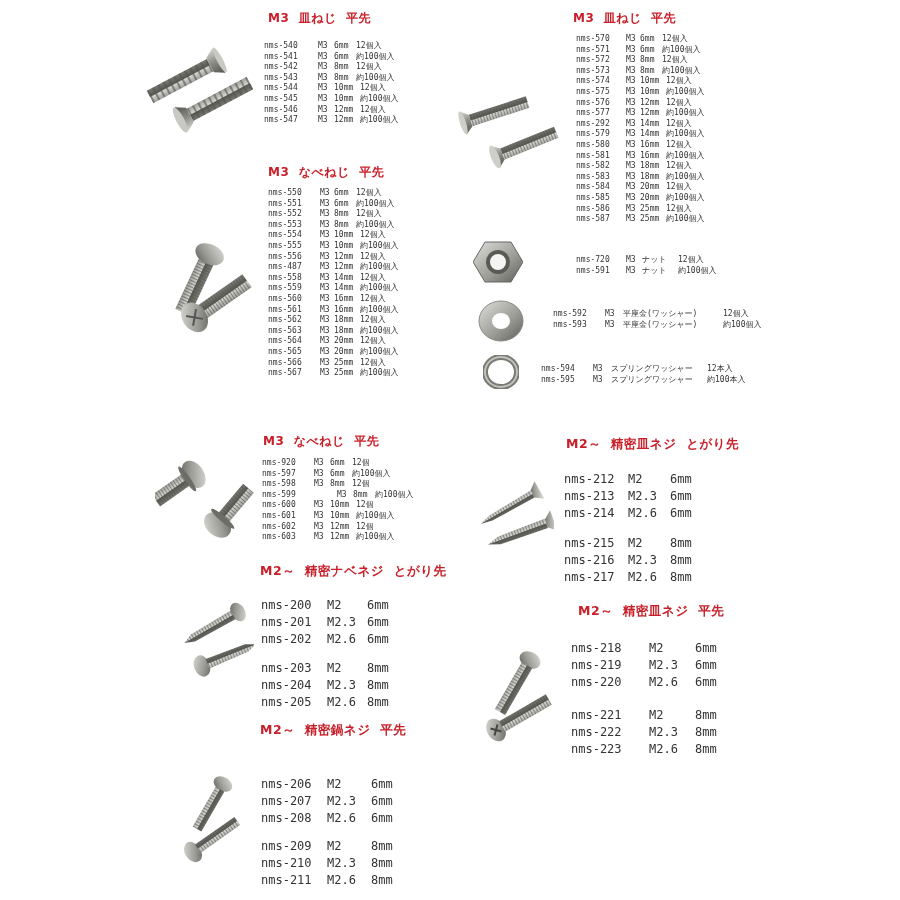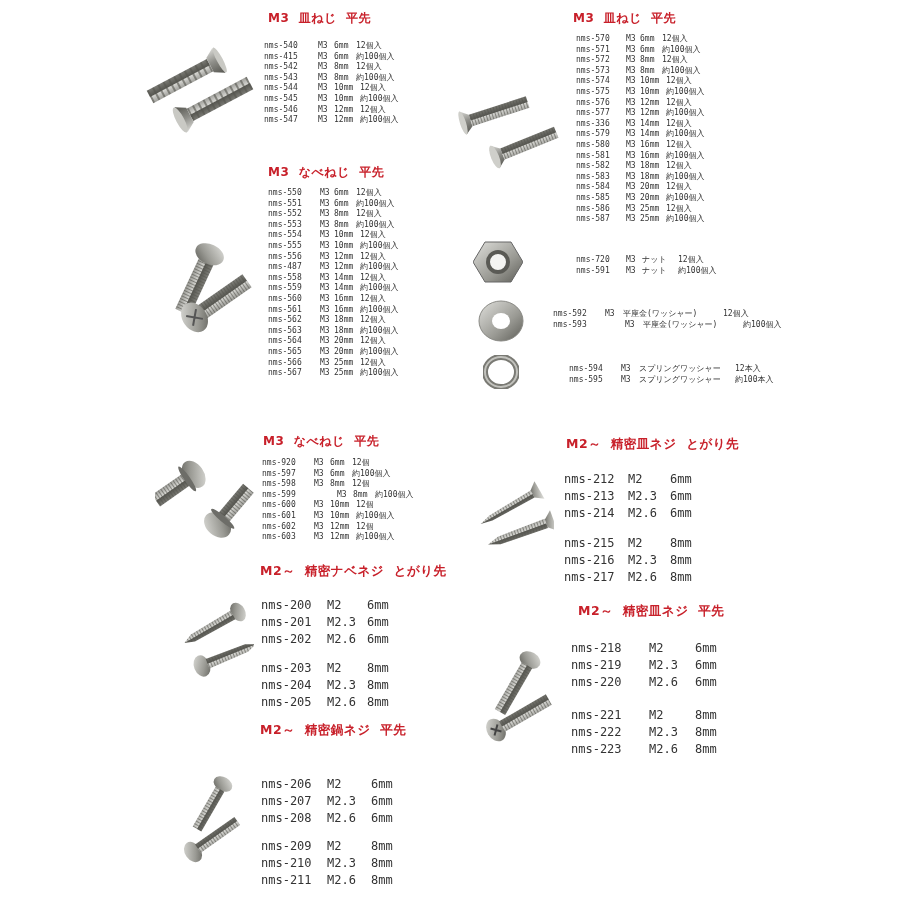--- a/index.html
+++ b/index.html
@@ -50,21 +50,21 @@
     <g transform="translate(110,58) rotate(152)">
       <rect x="0" y="-7" width="68" height="14" fill="url(#thread)"></rect>
       <path d="M68 -8 L78 -14 L78 14 L68 8 Z" fill="url(#metal)"></path>
       <ellipse cx="79" cy="0" rx="4" ry="14" fill="#c9c9c4"></ellipse>
     </g>
   </svg>
 </div>
 <div class="title" style="left:268px;top:10px;">M3  皿ねじ  平先</div>
 <div class="tbl small" style="left:264px;top:41px;">
   <div class="row"><span style="width:54px">nms-540</span><span style="width:16px">M3</span><span style="width:22px">6mm</span><span>12個入</span></div>
-  <div class="row"><span style="width:54px">nms-415</span><span style="width:16px">M3</span><span style="width:22px">6mm</span><span>約100個入</span></div>
+  <div class="row"><span style="width:54px">nms-541</span><span style="width:16px">M3</span><span style="width:22px">6mm</span><span>約100個入</span></div>
   <div class="row"><span style="width:54px">nms-542</span><span style="width:16px">M3</span><span style="width:22px">8mm</span><span>12個入</span></div>
   <div class="row"><span style="width:54px">nms-543</span><span style="width:16px">M3</span><span style="width:22px">8mm</span><span>約100個入</span></div>
   <div class="row"><span style="width:54px">nms-544</span><span style="width:16px">M3</span><span style="width:26px">10mm</span><span>12個入</span></div>
   <div class="row"><span style="width:54px">nms-545</span><span style="width:16px">M3</span><span style="width:26px">10mm</span><span>約100個入</span></div>
   <div class="row"><span style="width:54px">nms-546</span><span style="width:16px">M3</span><span style="width:26px">12mm</span><span>12個入</span></div>
   <div class="row"><span style="width:54px">nms-547</span><span style="width:16px">M3</span><span style="width:26px">12mm</span><span>約100個入</span></div>
 </div>
 
 <div class="art" style="left:455px;top:95px;width:110px;height:80px;">
   <svg width="110" height="80" viewBox="0 0 110 80">
@@ -83,21 +83,21 @@
 <div class="title" style="left:573px;top:10px;">M3  皿ねじ  平先</div>
 <div class="tbl small" style="left:576px;top:34px;">
   <div class="row"><span style="width:50px">nms-570</span><span style="width:14px">M3</span><span style="width:22px">6mm</span><span>12個入</span></div>
   <div class="row"><span style="width:50px">nms-571</span><span style="width:14px">M3</span><span style="width:22px">6mm</span><span>約100個入</span></div>
   <div class="row"><span style="width:50px">nms-572</span><span style="width:14px">M3</span><span style="width:22px">8mm</span><span>12個入</span></div>
   <div class="row"><span style="width:50px">nms-573</span><span style="width:14px">M3</span><span style="width:22px">8mm</span><span>約100個入</span></div>
   <div class="row"><span style="width:50px">nms-574</span><span style="width:14px">M3</span><span style="width:26px">10mm</span><span>12個入</span></div>
   <div class="row"><span style="width:50px">nms-575</span><span style="width:14px">M3</span><span style="width:26px">10mm</span><span>約100個入</span></div>
   <div class="row"><span style="width:50px">nms-576</span><span style="width:14px">M3</span><span style="width:26px">12mm</span><span>12個入</span></div>
   <div class="row"><span style="width:50px">nms-577</span><span style="width:14px">M3</span><span style="width:26px">12mm</span><span>約100個入</span></div>
-  <div class="row"><span style="width:50px">nms-336</span><span style="width:14px">M3</span><span style="width:26px">14mm</span><span>12個入</span></div>
+  <div class="row"><span style="width:50px">nms-292</span><span style="width:14px">M3</span><span style="width:26px">14mm</span><span>12個入</span></div>
   <div class="row"><span style="width:50px">nms-579</span><span style="width:14px">M3</span><span style="width:26px">14mm</span><span>約100個入</span></div>
   <div class="row"><span style="width:50px">nms-580</span><span style="width:14px">M3</span><span style="width:26px">16mm</span><span>12個入</span></div>
   <div class="row"><span style="width:50px">nms-581</span><span style="width:14px">M3</span><span style="width:26px">16mm</span><span>約100個入</span></div>
   <div class="row"><span style="width:50px">nms-582</span><span style="width:14px">M3</span><span style="width:26px">18mm</span><span>12個入</span></div>
   <div class="row"><span style="width:50px">nms-583</span><span style="width:14px">M3</span><span style="width:26px">18mm</span><span>約100個入</span></div>
   <div class="row"><span style="width:50px">nms-584</span><span style="width:14px">M3</span><span style="width:26px">20mm</span><span>12個入</span></div>
   <div class="row"><span style="width:50px">nms-585</span><span style="width:14px">M3</span><span style="width:26px">20mm</span><span>約100個入</span></div>
   <div class="row"><span style="width:50px">nms-586</span><span style="width:14px">M3</span><span style="width:26px">25mm</span><span>12個入</span></div>
   <div class="row"><span style="width:50px">nms-587</span><span style="width:14px">M3</span><span style="width:26px">25mm</span><span>約100個入</span></div>
 </div>
@@ -149,30 +149,30 @@
 </div>
 
 <div class="art" style="left:478px;top:300px;width:46px;height:42px;">
   <svg width="46" height="42" viewBox="0 0 46 42">
     <ellipse cx="23" cy="21" rx="22" ry="20" fill="url(#metal2)" stroke="#8a8a85" stroke-width="1"></ellipse>
     <ellipse cx="23" cy="21" rx="9" ry="8" fill="#ffffff"></ellipse>
   </svg>
 </div>
 <div class="tbl small" style="left:553px;top:309px;">
   <div class="row"><span style="width:52px">nms-592</span><span style="width:18px">M3</span><span style="width:100px">平座金(ワッシャー)</span><span>12個入</span></div>
-  <div class="row"><span style="width:72px">nms-593</span><span style="width:18px">M3</span><span style="width:100px">平座金(ワッシャー)</span><span>約100個入</span></div>
+  <div class="row"><span style="width:52px">nms-593</span><span style="width:18px">M3</span><span style="width:100px">平座金(ワッシャー)</span><span>約100個入</span></div>
 </div>
 
 <div class="art" style="left:483px;top:355px;width:36px;height:34px;">
   <svg width="36" height="34" viewBox="0 0 36 34">
     <ellipse cx="18" cy="17" rx="16" ry="15" fill="none" stroke="#7a7a74" stroke-width="6"></ellipse>
     <ellipse cx="18" cy="17" rx="16" ry="15" fill="none" stroke="#c2c2bd" stroke-width="2"></ellipse>
   </svg>
 </div>
-<div class="tbl small" style="left:541px;top:364px;margin-left:28px;">
+<div class="tbl small" style="left:541px;top:364px;">
   <div class="row"><span style="width:52px">nms-594</span><span style="width:18px">M3</span><span style="width:96px">スプリングワッシャー</span><span>12本入</span></div>
   <div class="row"><span style="width:52px">nms-595</span><span style="width:18px">M3</span><span style="width:96px">スプリングワッシャー</span><span>約100本入</span></div>
 </div>
 
 <div class="art" style="left:155px;top:450px;width:105px;height:95px;">
   <svg width="105" height="95" viewBox="0 0 105 95">
     <g transform="translate(42,22) rotate(145)">
       <rect x="12" y="-7" width="38" height="14" fill="url(#threadf)"></rect>
       <ellipse cx="4" cy="0" rx="10" ry="15" fill="url(#metal2)"></ellipse>
       <ellipse cx="12" cy="0" rx="3" ry="15" fill="#6d6d68"></ellipse>

